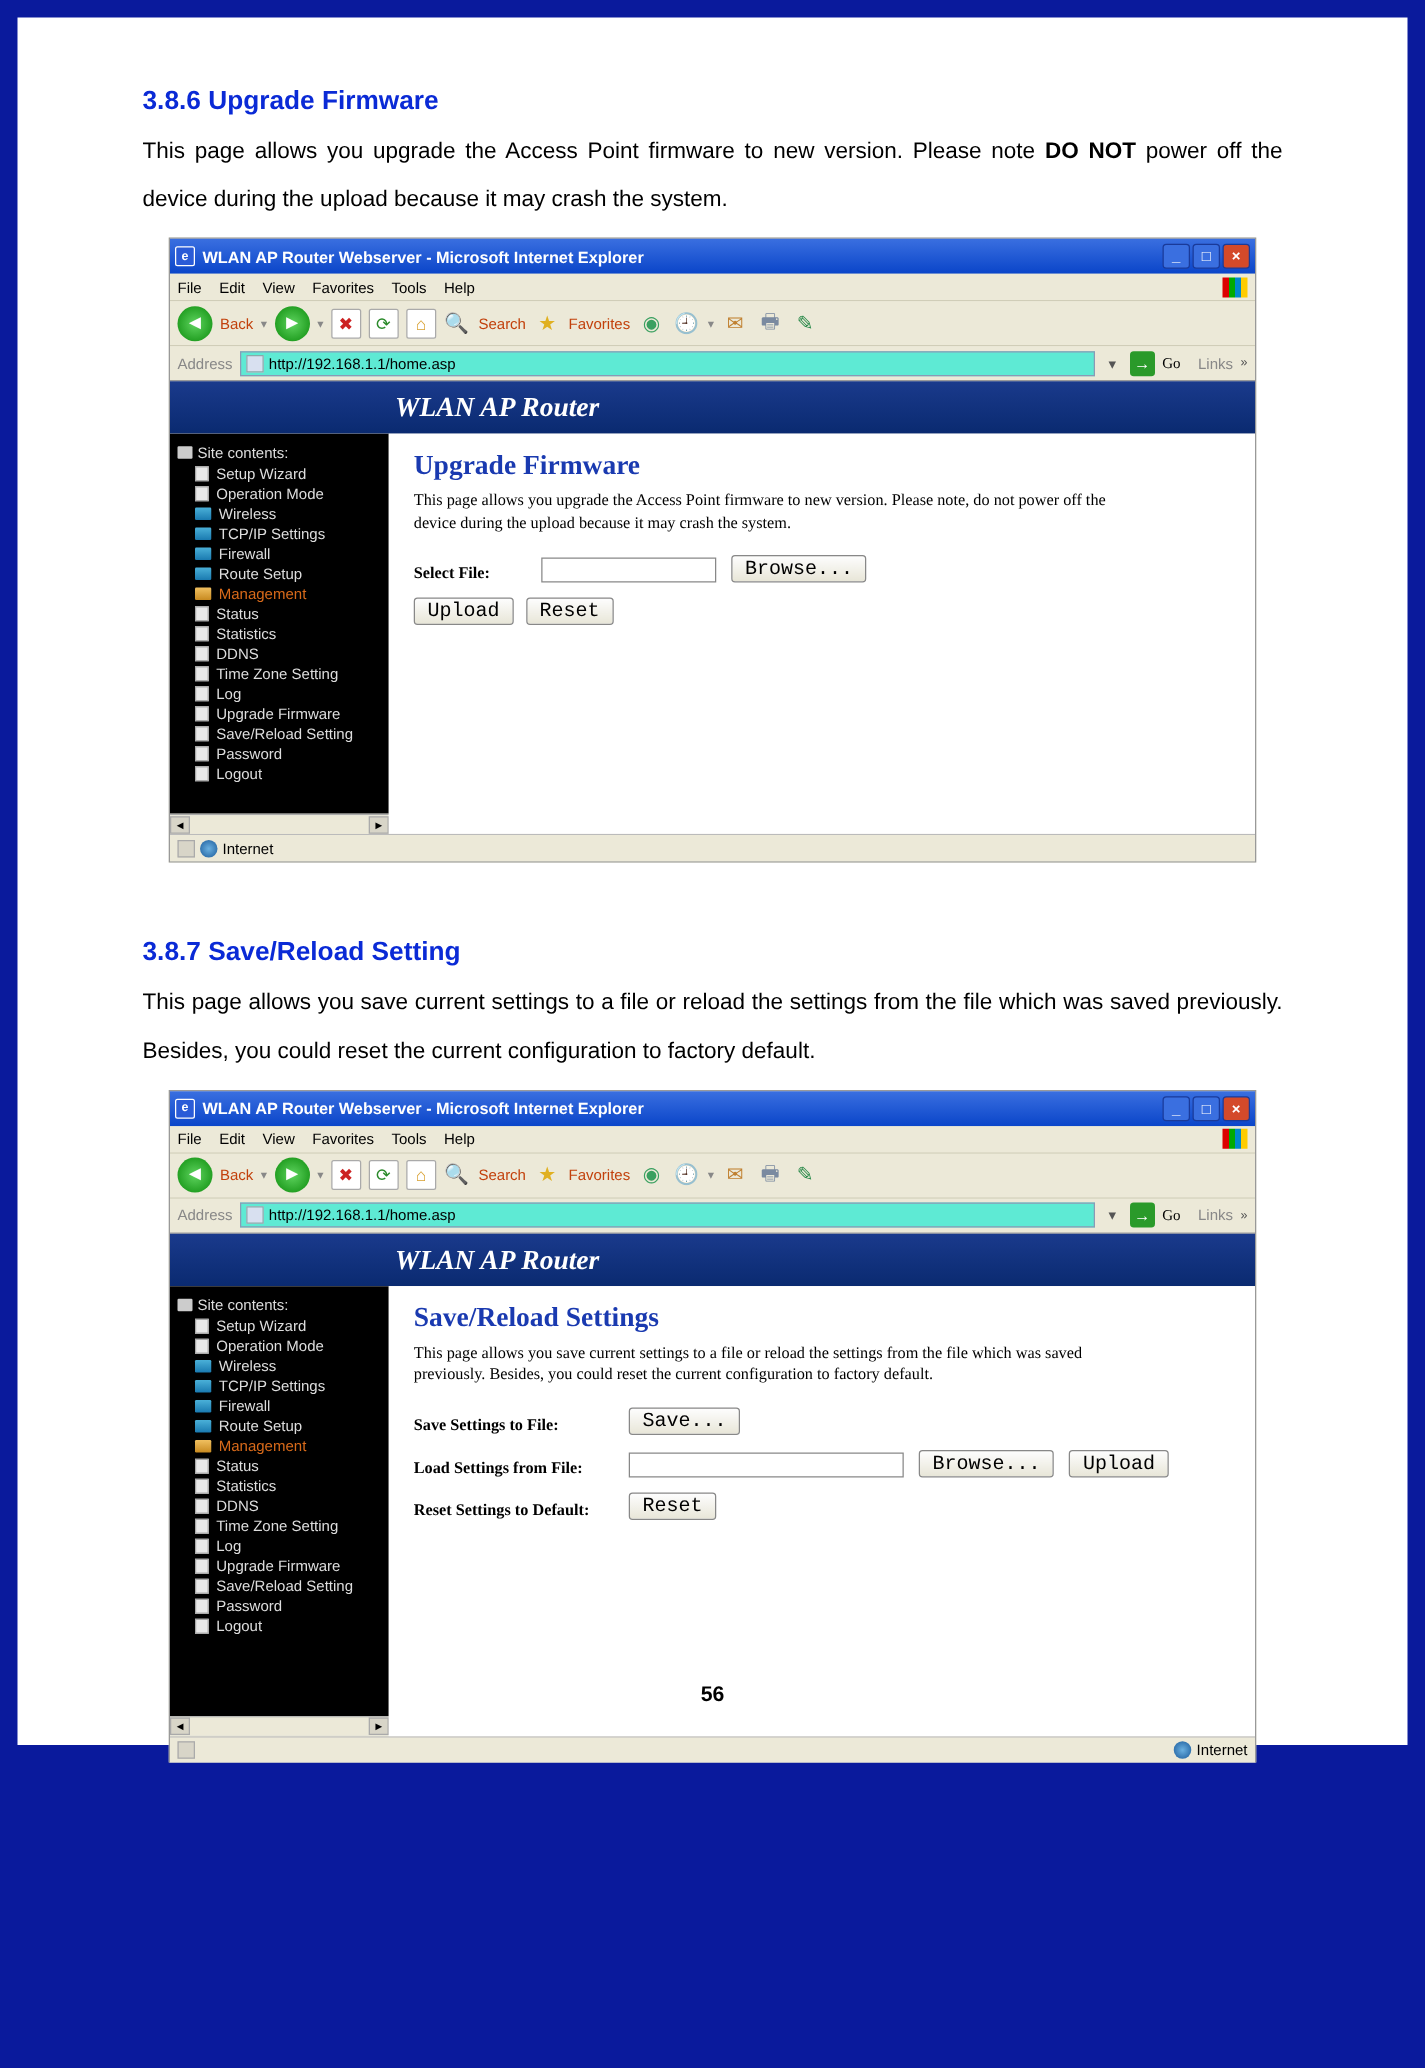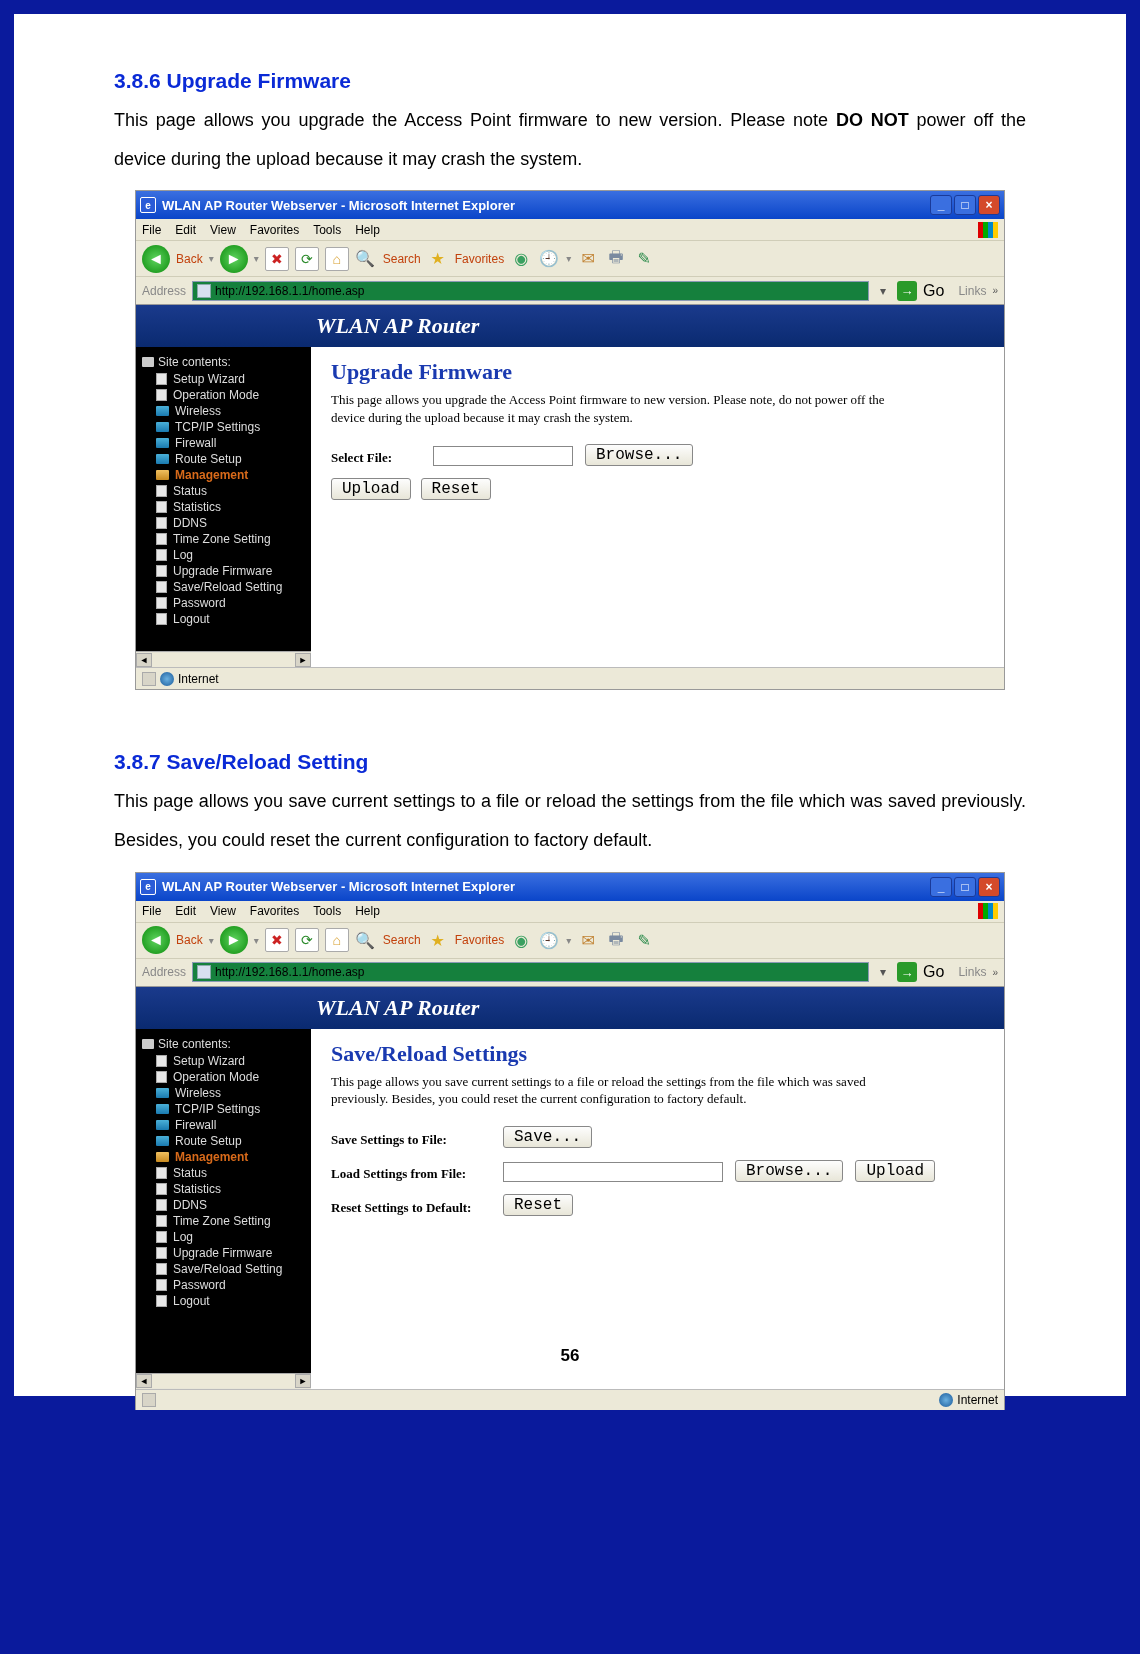--- a/index.html
+++ b/index.html
@@ -118,34 +118,34 @@
     background: #ece9d8;
     display: flex;
     align-items: center;
     padding: 2px 6px;
     gap: 6px;
     height: 28px;
     border-bottom: 1px solid #999;
   }
   .addrbar .lbl { color: #888; font-size: 12px; }
   .addr-input {
-    flex: 1; height: 20px; background: #15803d; border: 1px solid #8a9ab5;
+    flex: 1; height: 20px; background: #5eead4; border: 1px solid #8a9ab5;
     display: flex; align-items: center; padding: 0 4px; font-size: 12px;
   }
   .addr-input .pageicon {
     width: 14px; height: 14px; background: #d8e0f0; border: 1px solid #8aa;
     margin-right: 4px;
   }
   .addr-dd { width: 16px; text-align: center; color: #555; }
   .go-btn {
     background: #2a9a2a; color: #fff; width: 20px; height: 20px;
     border-radius: 3px; display: flex; align-items: center; justify-content: center;
     font-size: 13px;
   }
-  .go-lbl { font-size: 16px; }
+  .go-lbl { font-size: 12px; font-family: Liberation Serif, serif; }
   .links-lbl { font-size: 12px; color: #888; margin-left: 8px; }
   .links-chev { color: #555; font-size: 10px; }
   
   .ie-content {
     display: flex;
     background: #fff;
     height: 320px;
   }
   .ie-content.taller { height: 360px; }
   .banner {
@@ -175,21 +175,21 @@
     width: 13px; height: 10px;
     background: linear-gradient(#4ab0d8,#1a7ab0);
     border-radius: 1px;
   }
   .sidebar li .picon {
     width: 11px; height: 12px;
     background: #e8e8e8;
     border: 1px solid #aaa;
   }
   .sidebar .sub { padding-left: 14px; }
-  .sidebar .mgmt { color: #d86a1a; font-weight: bold; }
+  .sidebar .mgmt { color: #d86a1a; }
   .sidebar-scroll {
     height: 16px; background: #e8e6d8; border-top: 1px solid #aaa;
     display: flex; align-items: center;
   }
   .sidebar-scroll .sbtn {
     width: 16px; height: 14px; background: #d8d5c8; border: 1px solid #aaa;
     display: flex; align-items: center; justify-content: center; font-size: 9px;
   }
   .sidebar-scroll .strack { flex: 1; background: #ece9d8; height: 14px; }
   .mainpane {

